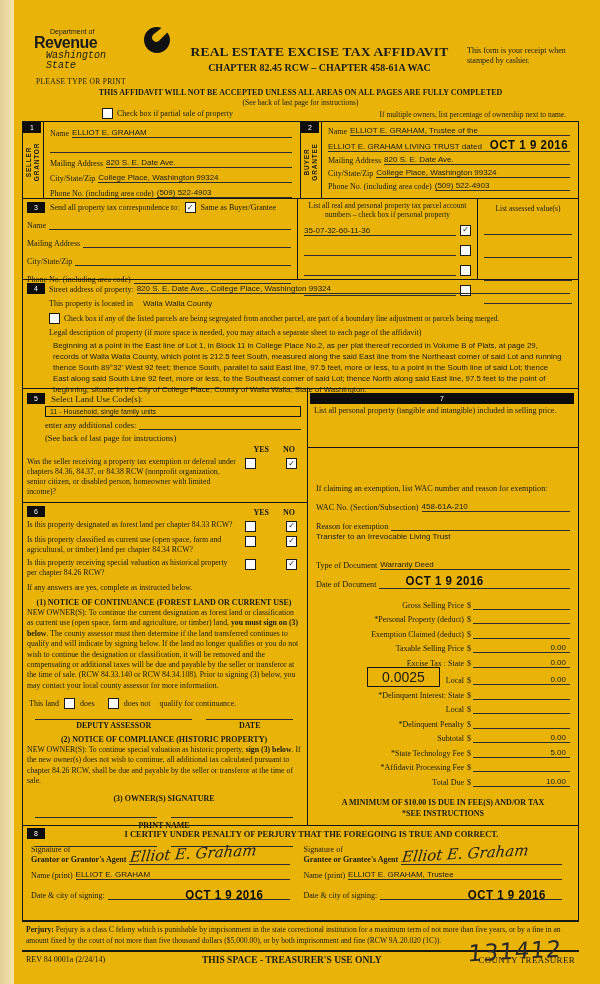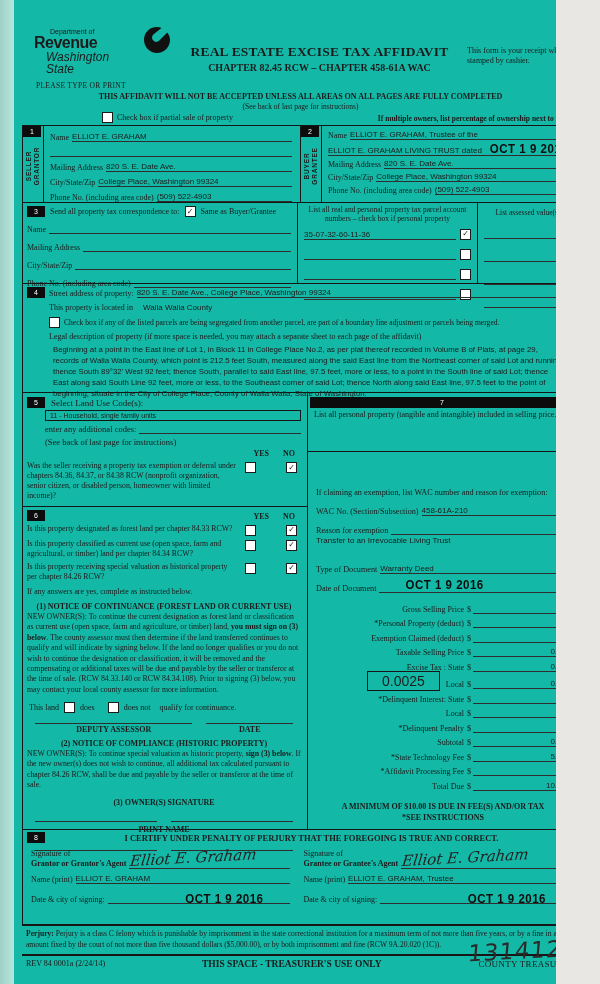--- a/index.html
+++ b/index.html
@@ -1,40 +1,40 @@
 <!DOCTYPE html>
 <html><head>
 <meta charset="utf-8">
 <style>
   html,body{margin:0;padding:0;background:#e9e7e3;}
-  .page{position:relative;width:556px;height:984px;background:#14b8a6;overflow:hidden;
+  .page{position:relative;width:600px;height:984px;background:#eab308;overflow:hidden;
         color:#1b1b1b;font-family:"Liberation Serif",serif;}
   .page::before{content:"";position:absolute;left:0;top:0;width:14px;height:100%;
         background:linear-gradient(90deg,#dddad4,#fbfaf7);opacity:.7;}
   .sheet{position:absolute;left:22px;top:28px;width:557px;}
 
   
   .hdr{display:flex;align-items:flex-start;}
   .hdr-left{width:150px;}
   .logo{display:flex;align-items:flex-start;gap:2px;padding-left:12px;}
   .logo-txt{line-height:1;}
   .logo-dept{font-family:"Liberation Sans",sans-serif;font-size:7px;margin-left:16px;}
   .logo-rev{font-family:"Liberation Sans",sans-serif;font-weight:700;font-size:16px;letter-spacing:-.5px;}
-  .logo-state{font-family:Liberation Sans, sans-serif;font-style:italic;font-size:12px;margin-left:12px;}
+  .logo-state{font-family:Liberation Mono, monospace;font-style:italic;font-size:10px;margin-left:12px;}
   .logo-mark{margin-top:-2px;}
   .please{font-size:7.5px;letter-spacing:.3px;margin:6px 0 0 14px;white-space:nowrap;}
   .hdr-ctr{flex:1;text-align:center;padding-top:16px;}
   .title{font-weight:700;font-size:13.5px;letter-spacing:.2px;white-space:nowrap;}
   .chapter{font-weight:700;font-size:10px;margin-top:2px;white-space:nowrap;}
   .hdr-right{width:112px;font-size:8px;line-height:1.25;padding-top:18px;}
   .warn{text-align:center;font-weight:700;font-size:8px;margin-top:2px;white-space:nowrap;}
   .seeback{text-align:center;font-size:7.5px;margin-top:1px;}
   .prerow{display:flex;align-items:flex-end;font-size:7.5px;margin-top:1px;}
   .prerow .partial{margin-left:80px;display:flex;gap:4px;align-items:center;}
-  .prerow .multi{margin-left:auto;margin-right:4px;font-weight:bold;}
+  .prerow .multi{margin-left:auto;margin-right:13px;}
 
   
   .cb{width:9px;height:9px;border:1px solid #1b1b1b;background:#fff;display:inline-flex;
       align-items:center;justify-content:center;font-size:8px;line-height:1;flex:none;
       font-family:"Liberation Sans",sans-serif;}
   .numbox{background:#0c0c0c;color:#fff;font-size:7px;min-width:18px;height:11px;flex:none;
       display:inline-flex;align-items:center;justify-content:center;font-family:"Liberation Sans",sans-serif;}
   .lab{font-size:8px;white-space:nowrap;}
   .val{font-family:"Liberation Sans",sans-serif;font-size:8px;white-space:nowrap;}
   .fill{flex:1;border-bottom:1px solid #2e2e2e;min-height:10px;display:flex;align-items:flex-end;

